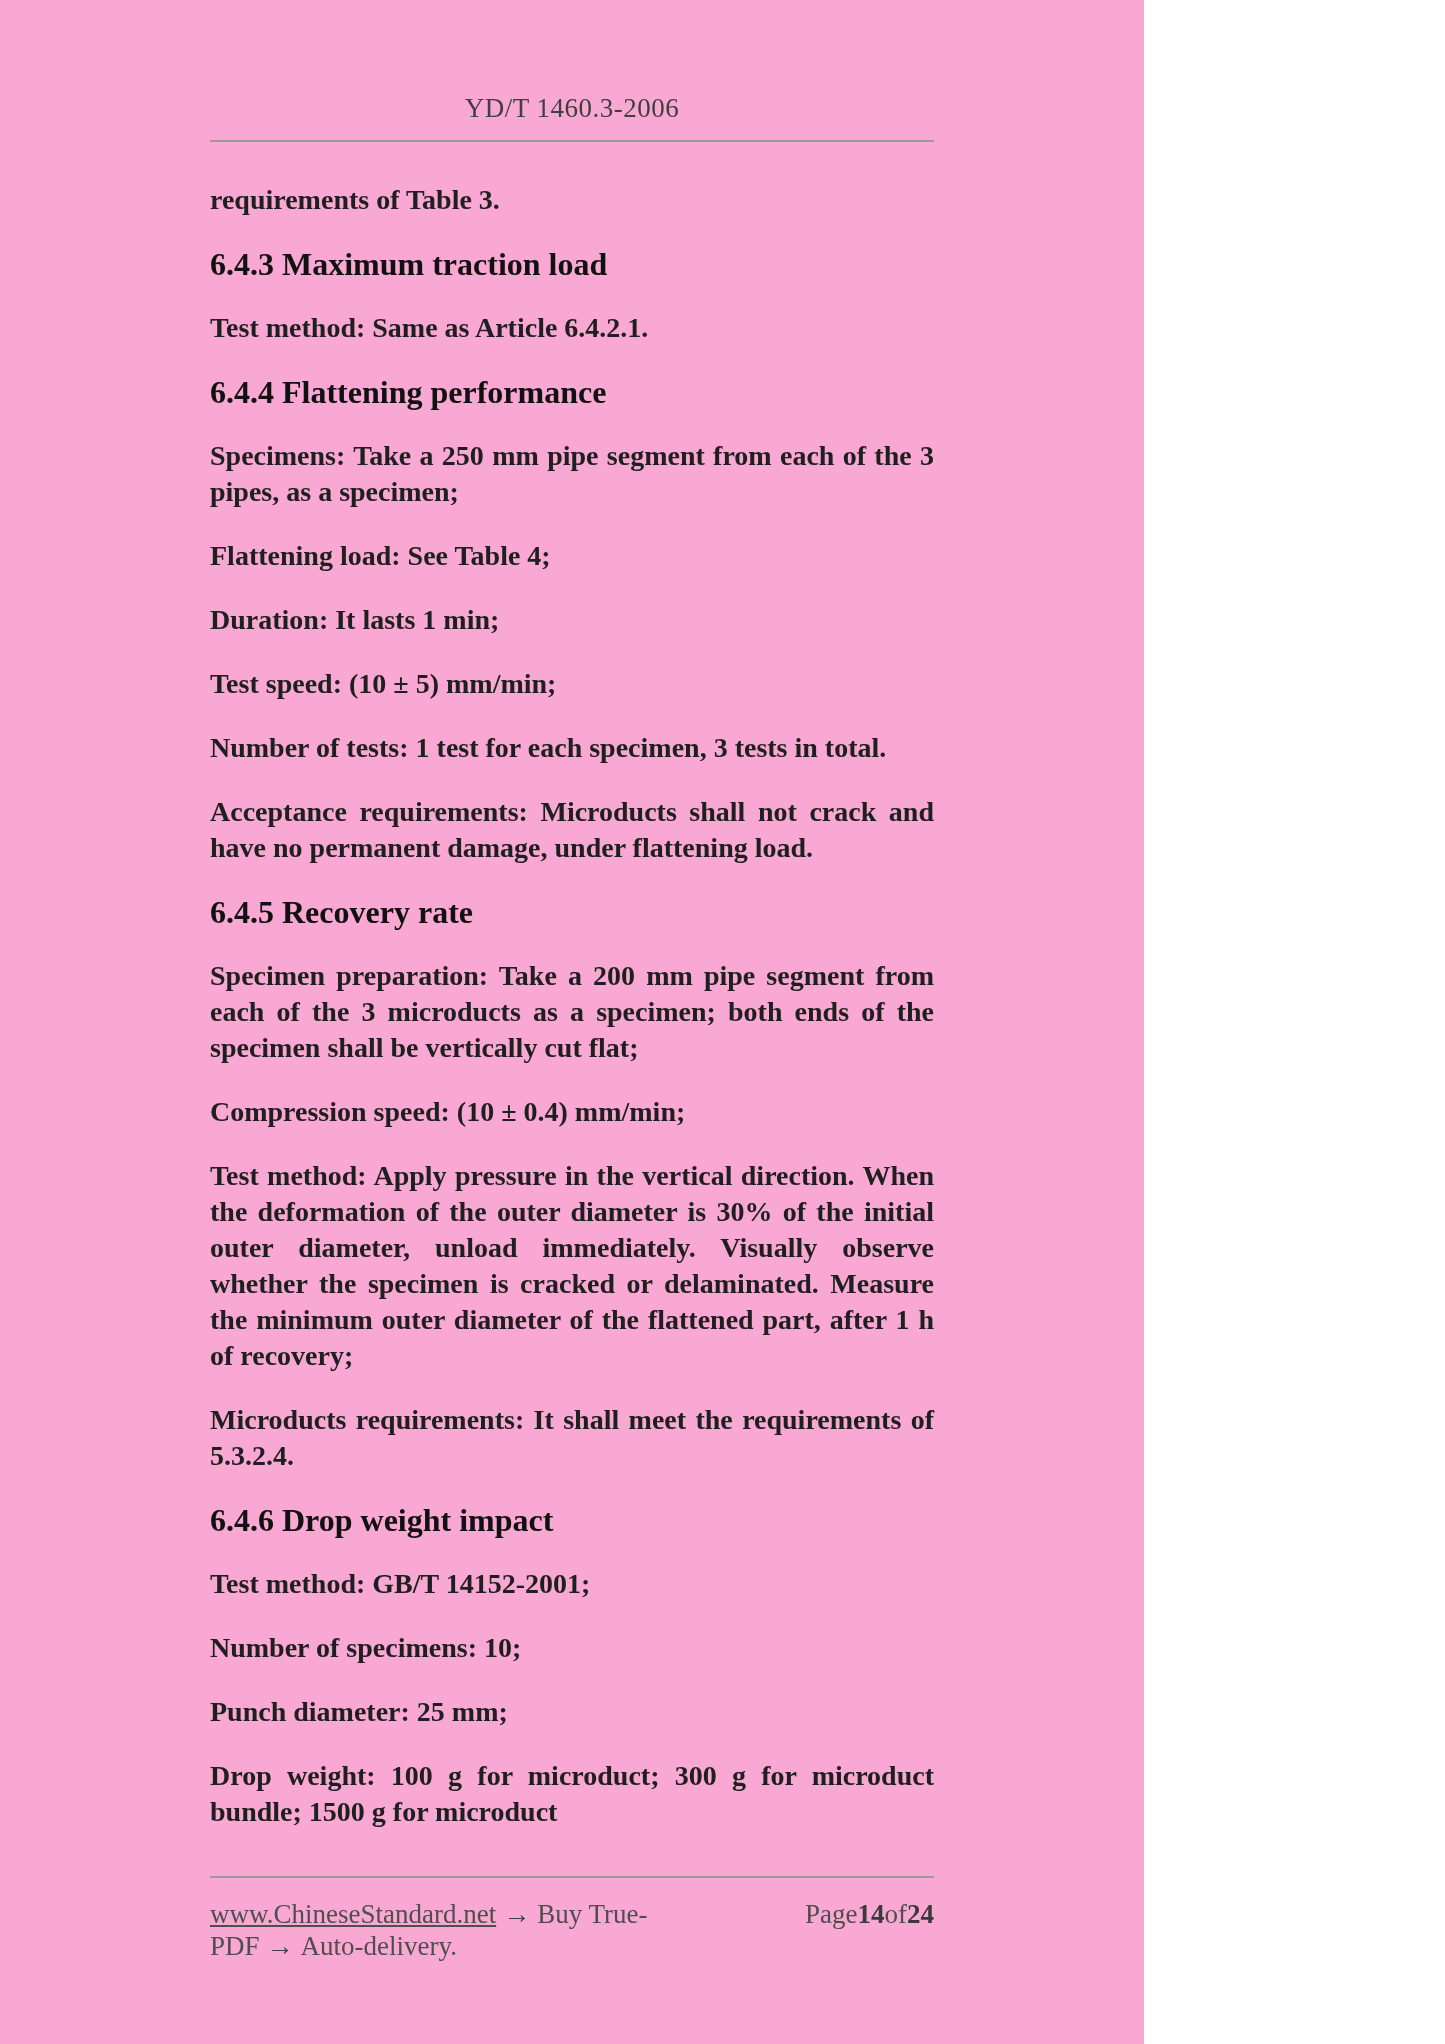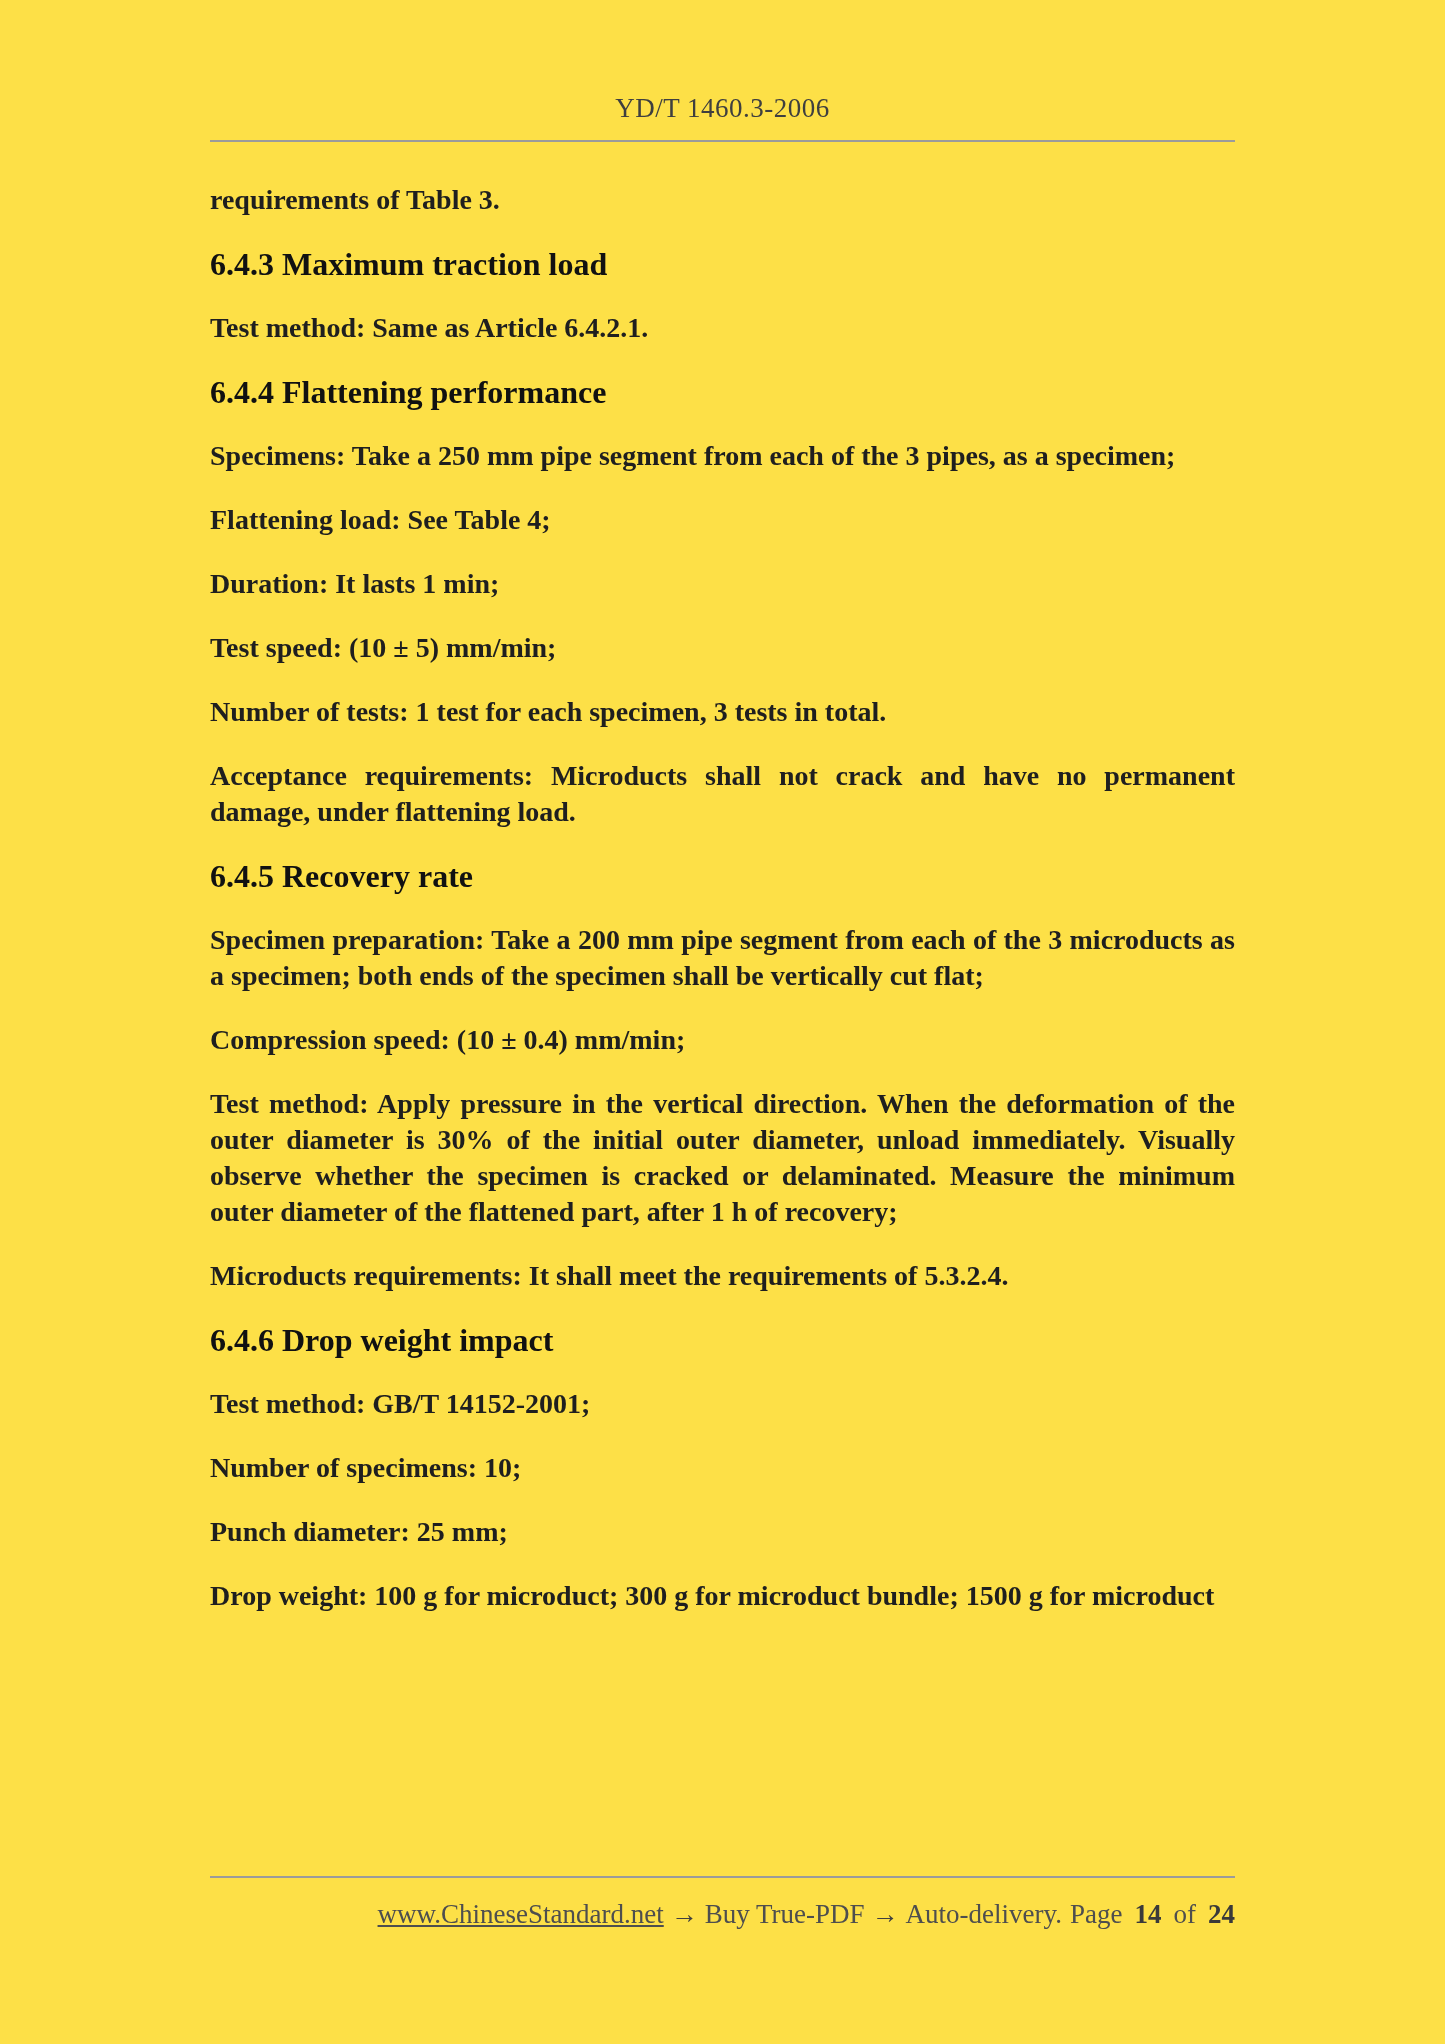--- a/index.html
+++ b/index.html
@@ -1,20 +1,20 @@
 <!DOCTYPE html>
 <html><head>
 <meta charset="utf-8">
 <style>
   html, body { margin: 0; padding: 0; background: #ffffff; }
   .page {
     position: relative;
-    width: 1445px;
+    width: 1144px;
     height: 2044px;
-    background: #fde047;
+    background: #f9a8d4;
     overflow: hidden;
     font-family: "Liberation Serif", "DejaVu Serif", serif;
   }
   .header-title {
     padding-top: 92px;
     text-align: center;
     font-size: 27px;
     line-height: 32px;
     color: #3f3f3f;
     letter-spacing: 0.5px;
@@ -65,21 +65,21 @@
   .footer-link {
     color: #4e4e4e;
     text-decoration: underline;
     cursor: pointer;
   }
   .arrow {
     font-weight: bold;
     color: #3f3f3f;
     margin: 0 7px;
   }
-  .footer-right span { margin-left: 12px; }
+  .footer-right span { }
   .footer-right span:first-child { margin-left: 8px; }
   .num {
     font-weight: bold;
     color: #3a3a3a;
   }
 </style>
 </head>
 <body>
 
 <div class="page">

